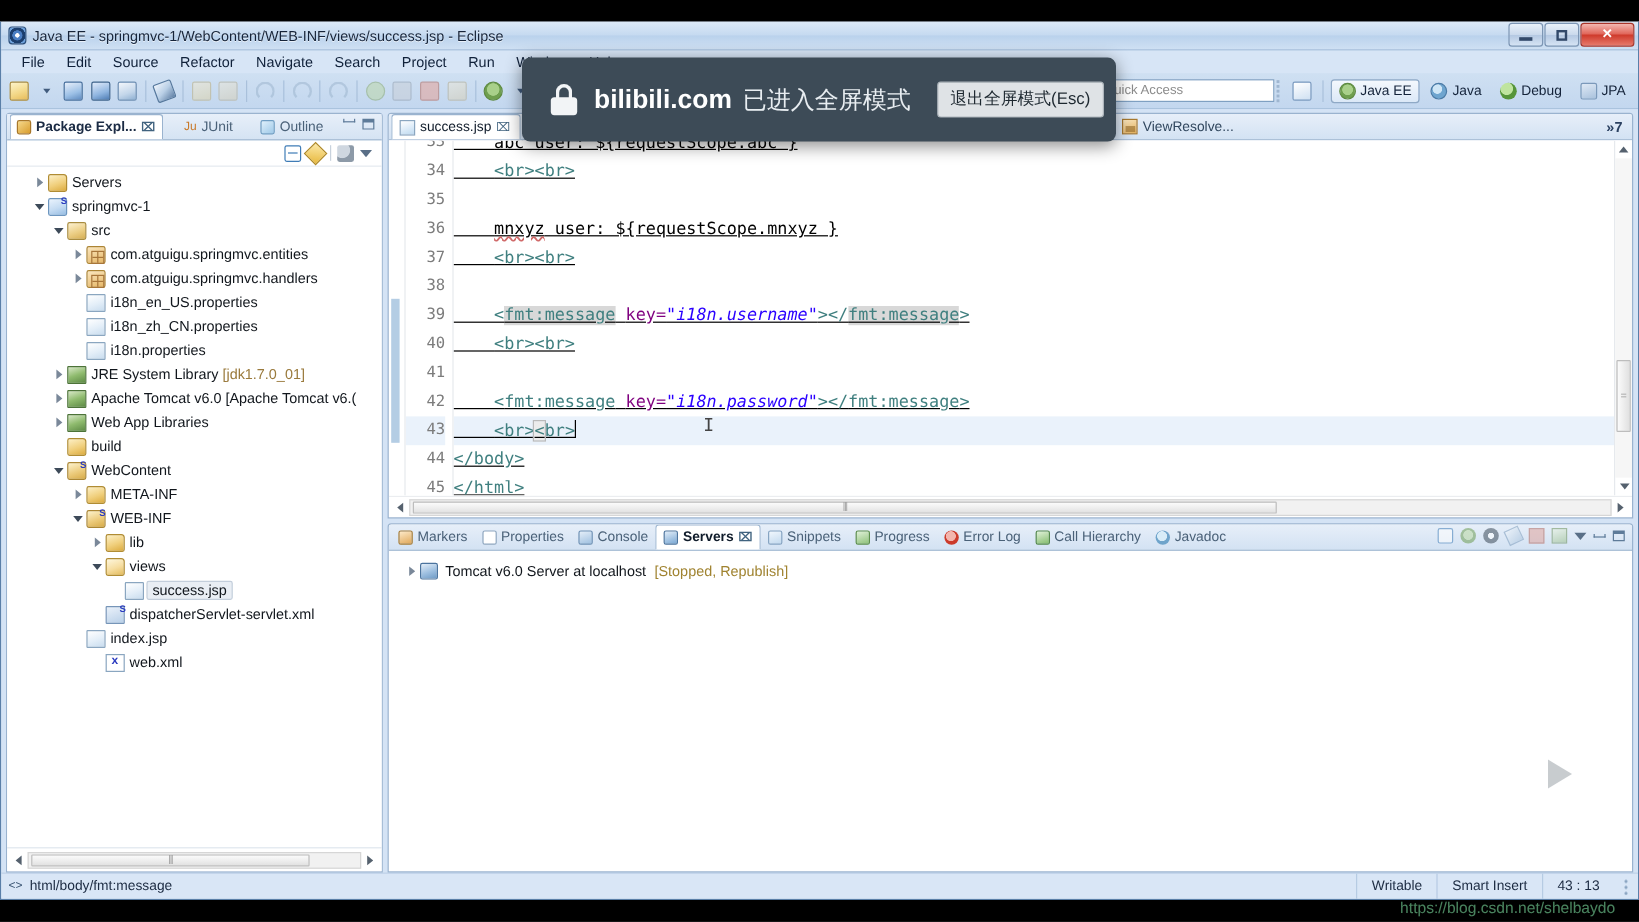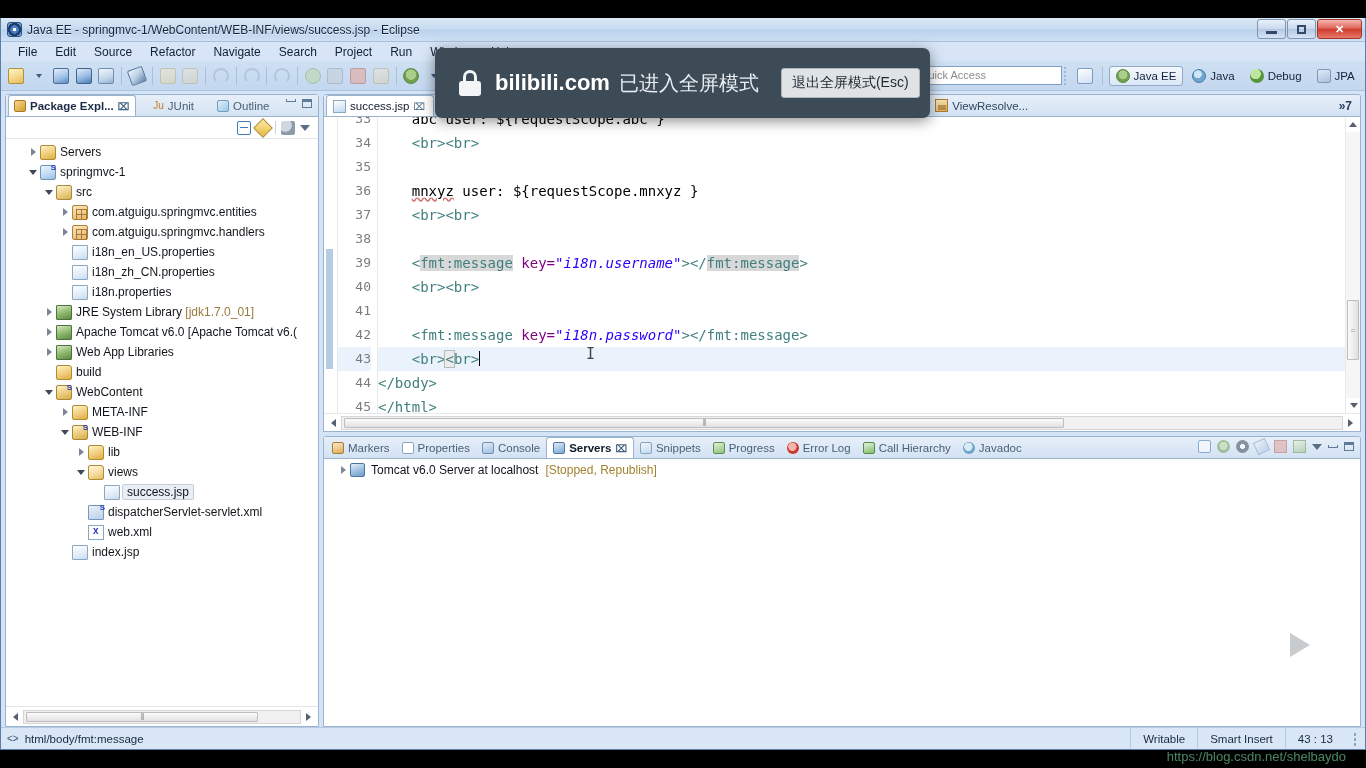--- a/index.html
+++ b/index.html
@@ -287,21 +287,21 @@
   .ruler-left { width: 14px; background: #fff; border-right: 1px solid #e6e9ed; position: relative; }
   .chbar { position: absolute; left: 2px; width: 7px; background: #b4cde4; }
   .gutter {
     width: 40px; background: #fff; text-align: right; padding-right: 6px;
     font-family: "DejaVu Sans Mono", monospace; font-size: 13px; color: #7c7c7c;
     border-right: 1px solid #e6e9ed;
   }
   .codecol { flex: 1; position: relative; overflow: hidden; }
   .cline {
     height: 24px; line-height: 24px; white-space: pre;
-    font-family: "DejaVu Sans Mono", monospace; font-size: 14px;
+    font-family: "DejaVu Sans Mono", monospace; font-size: 14px; text-decoration: underline;
   }
   .gline { height: 24px; line-height: 24px; }
   .cline.hl { background: #eaf2fb; }
   .gline.hl { background: #eaf2fb; }
   .tk-tag { color: #3f7f7f; }
   .tk-tagbg { color: #3f7f7f; background: #d8d8d8; }
   .tk-attr { color: #7f007f; }
   .tk-str { color: #2a00ff; font-style: italic; }
   .tk-txt { color: #000; }
   .squig { text-decoration: underline; text-decoration-style: wavy; text-decoration-color: #d06a6a; }
@@ -359,21 +359,21 @@
   .btabs-tools { position: absolute; right: 6px; top: 3px; display: flex; align-items: center; gap: 6px; }
   .bt-ic { width: 13px; height: 13px; opacity: .55; }
   .bt-ic.a { background:#fff; border:1.5px solid #3f7cb6; border-radius:2px; }
   .bt-ic.b { background: radial-gradient(circle at 50% 45%, #b9d79f 0 40%, #6d9c52 45% 100%); border-radius:50%; }
   .bt-ic.c { background: radial-gradient(circle at 50% 50%, #ffffff 0 25%, #3c4a58 30% 100%); border-radius:50%; }
   .bt-ic.d { background: linear-gradient(150deg,#f0f5fa 0%, #a7c2dc 100%); transform: rotate(-25deg); border:1px solid #7d9cbb; }
   .bt-ic.e { background:#e0a59e; border:1px solid #b06a60; }
   .bt-ic.f { background: linear-gradient(160deg,#e8f2e2 0%, #9cc08a 100%); border:1px solid #6d9159; }
 
   .srv-list { flex: 1; background: #fff; padding-top: 4px; font-size: 12px; }
-  .srv-row { display: flex; align-items: flex-start; height: 20px; padding-left: 12px; }
+  .srv-row { display: flex; align-items: flex-end; height: 20px; padding-left: 12px; }
   .srv-ic { width: 15px; height: 14px; background: linear-gradient(160deg,#e4eef8 0%, #9dbfe0 55%, #6f9bc6 100%);
             border:1px solid #4c749e; border-radius:2px; flex:none; }
   .srv-name { margin-left: 6px; color: #11161c; }
   .srv-state { margin-left: 7px; color: #a08330; }
 
   
   .statusbar {
     height: 22px; background: #d9e6f6; border-top: 1px solid #b6cbe3;
     display: flex; align-items: center; font-size: 11.5px; color: #1b2a41;
   }
@@ -740,29 +740,29 @@
             <div class="trow sel" style="padding-left: 84px;">
               <span class="arrow none"></span>
               <span class="tic file"></span>
               <span class="lbl">success.jsp</span>
             </div>
             <div class="trow" style="padding-left: 68px;">
               <span class="arrow none"></span>
               <span class="tic xmlcfg"></span>
               <span class="lbl">dispatcherServlet-servlet.xml</span>
             </div>
+            <div class="trow" style="padding-left: 52px;">
+              <span class="arrow none"></span>
+              <span class="tic file"></span>
+              <span class="lbl">index.jsp</span>
+            </div>
             <div class="trow" style="padding-left: 68px;">
               <span class="arrow none"></span>
               <span class="tic xmlx"></span>
               <span class="lbl">web.xml</span>
-            </div>
-            <div class="trow" style="padding-left: 52px;">
-              <span class="arrow none"></span>
-              <span class="tic file"></span>
-              <span class="lbl">index.jsp</span>
             </div>
           </div>
         <div class="hscroll-wrap">
           <span class="hs-arrow l"></span>
           <span class="hs-track">
               <span class="hs-thumb"></span>
             </span>
           <span class="hs-arrow r"></span>
         </div>
       </div>

